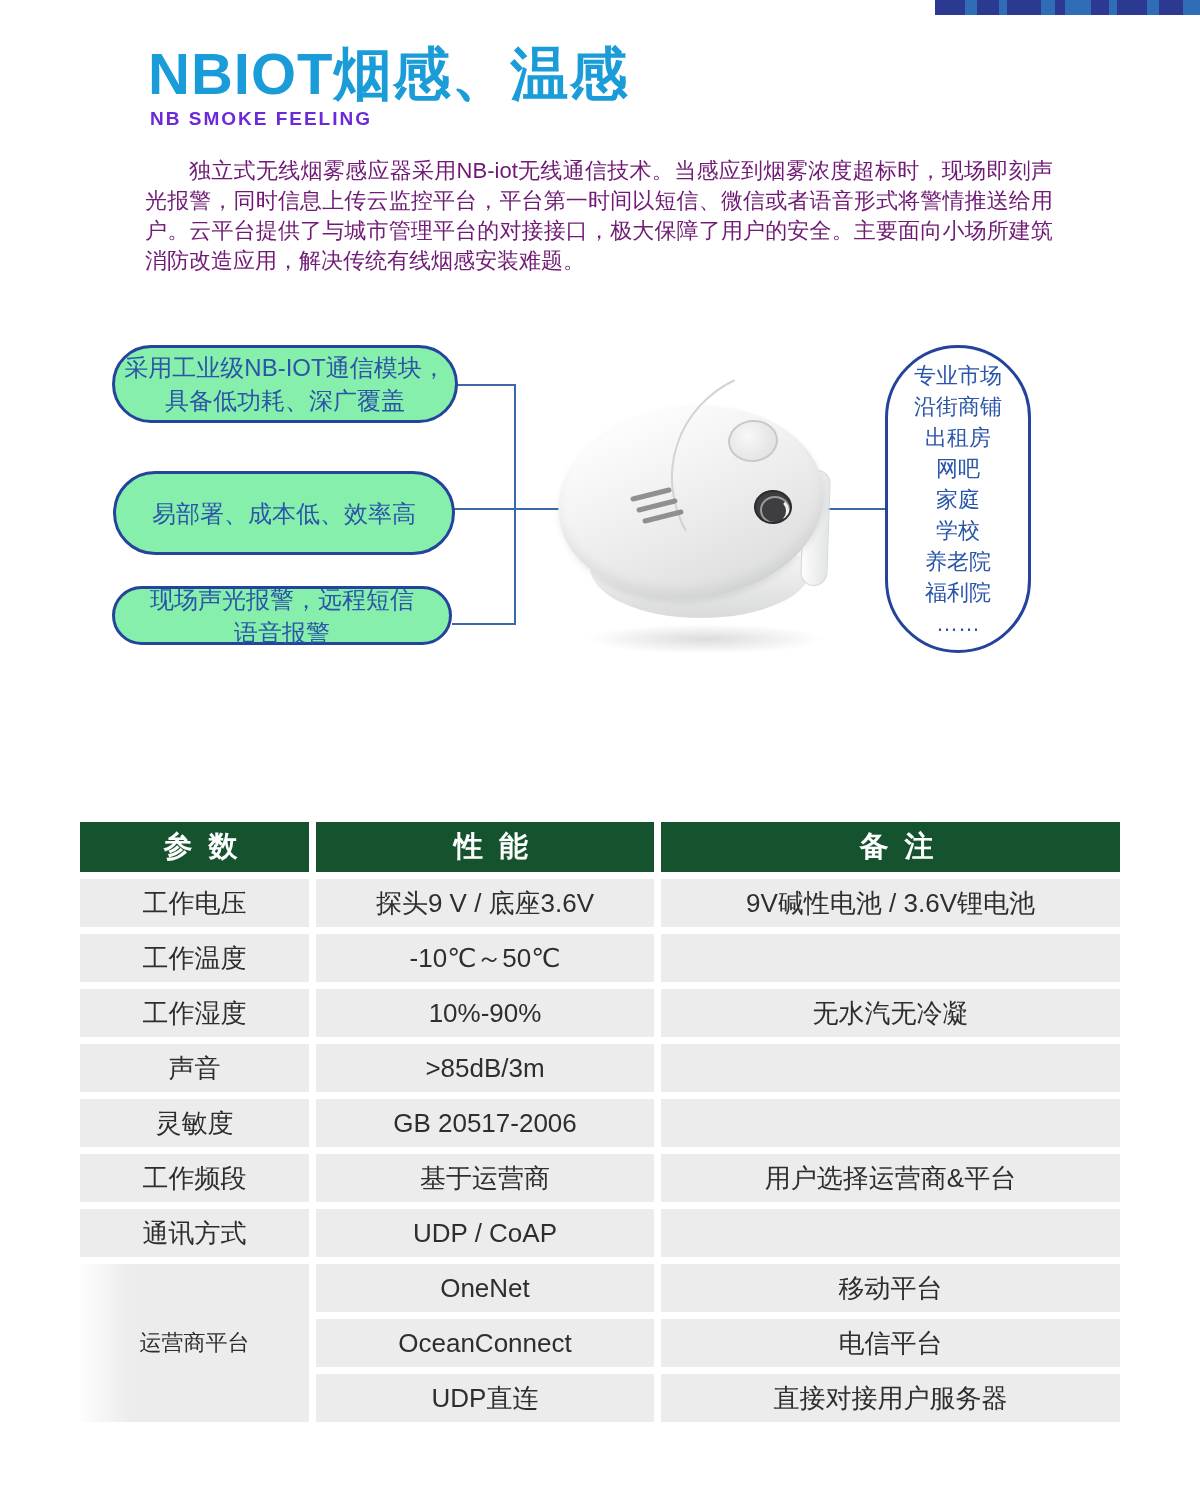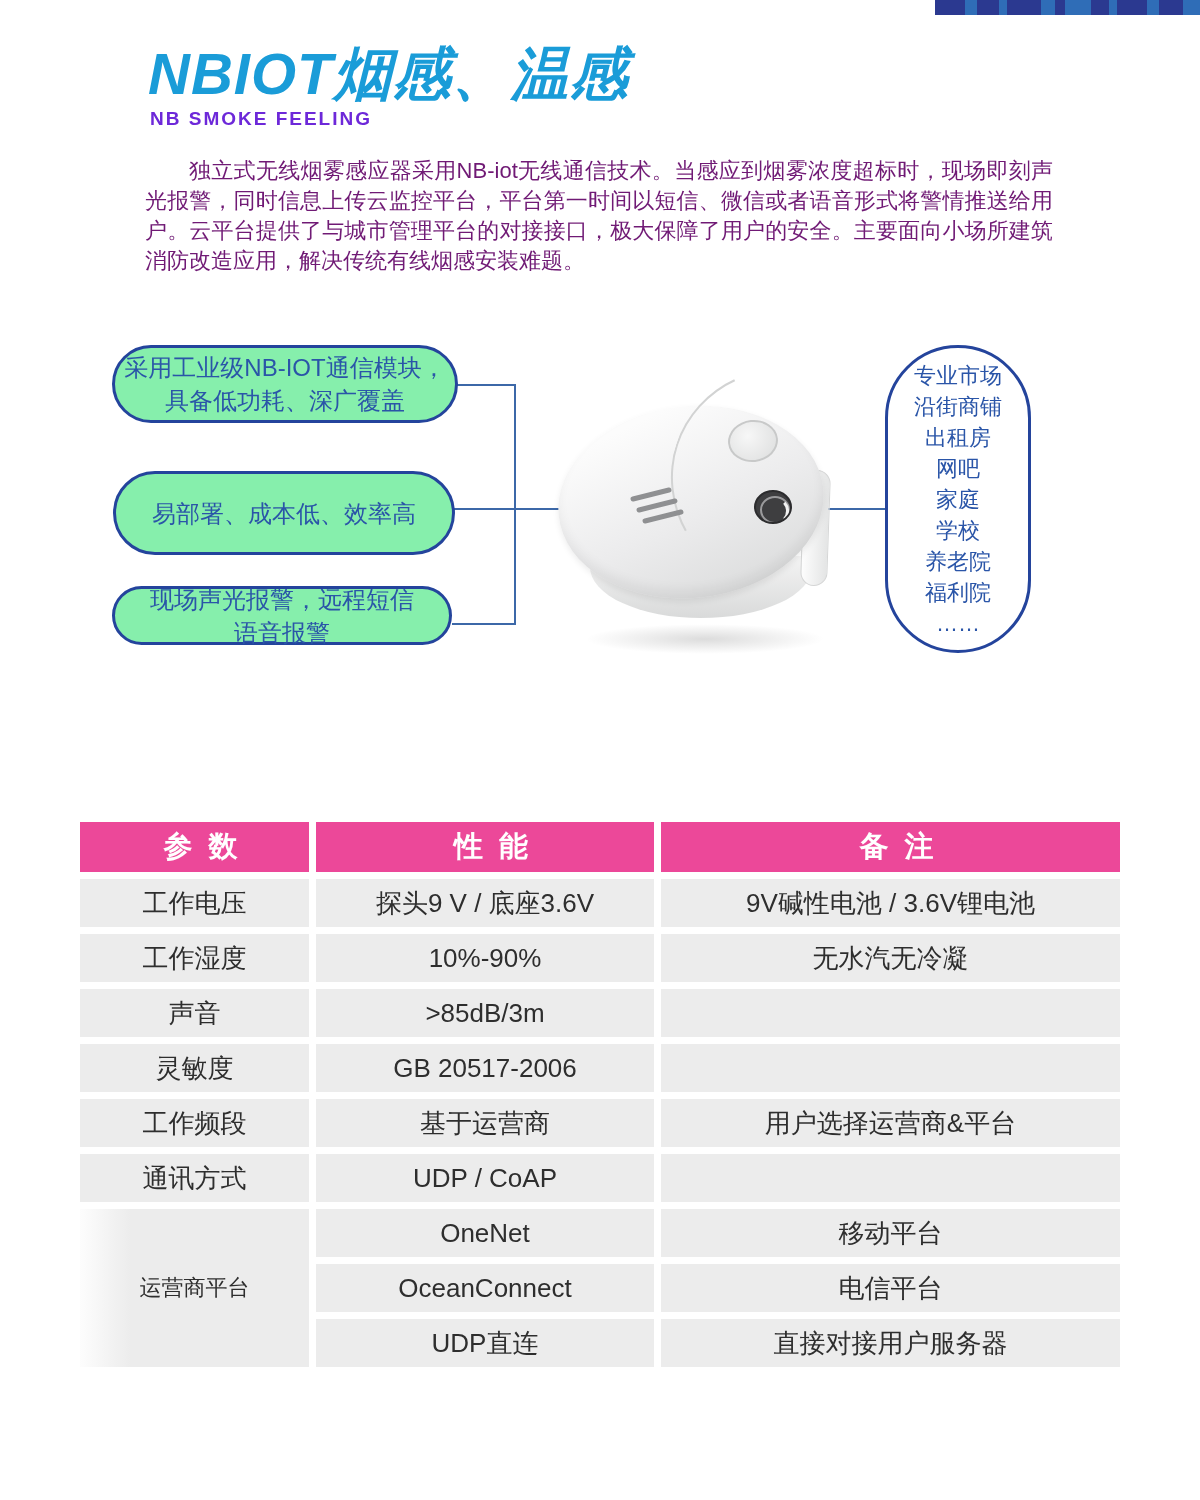--- a/index.html
+++ b/index.html
@@ -8,21 +8,21 @@
   .page { position:relative; width:1200px; height:1500px; background:#ffffff; overflow:hidden; }
 
   
   .stripes { position:absolute; top:0; right:0; height:15px; display:flex; }
   .stripes span { display:block; height:100%; }
   .s-a { background:#2b3990; }
   .s-b { background:#2f6db7; }
 
   
   .title { position:absolute; left:148px; top:36px; font-size:58px; font-weight:800;
-           color:#1a9cd8; letter-spacing:1px;font-style:italic; }
+           color:#1a9cd8; letter-spacing:1px; }
   .subtitle { position:absolute; left:150px; top:108px; font-size:19px; font-weight:700;
               color:#6d28d9; letter-spacing:2px; }
   .intro { position:absolute; left:145px; top:156px; width:908px; font-size:22px;
            line-height:30px; color:#701a75; text-align:justify; text-indent:2em; }
 
   
   .pill { position:absolute; border:3px solid #24449c; border-radius:42px; background:#86efac;
           color:#2a55a8; display:flex; align-items:center; justify-content:center;
           text-align:center; font-size:24px; line-height:33px; z-index:3; }
   .pre { white-space:pre-line; }
@@ -72,21 +72,21 @@
   .product .badge { position:absolute; left:204px; top:92px; width:38px; height:34px;
     background:#3e3e40; border-radius:50%; border:2px solid #2c2c2e; overflow:hidden; }
   .product .badge::after { content:""; position:absolute; left:9px; top:6px; width:18px; height:20px;
     border:3px solid transparent; border-right-color:#f2f2f2; border-radius:50%; }
   .product .badge::before { content:""; position:absolute; left:4px; top:4px; width:26px; height:24px;
     border:2px solid #9a9a9c; border-radius:50%; }
 
   
   .spec-table { position:absolute; left:80px; top:822px; width:1040px; }
   .tr { display:grid; grid-template-columns:229px 338px 459px; column-gap:7px; margin-bottom:7px; }
-  .th .cell { background:#ec4899; height:50px; color:#ffffff; font-size:29px; font-weight:700;
+  .th .cell { background:#14532d; height:50px; color:#ffffff; font-size:29px; font-weight:700;
               letter-spacing:4px;padding-left:16px; }
   .cell { display:flex; align-items:center; justify-content:center; text-align:center; }
   .td { background:#ececec; height:48px; font-size:26px; color:#2e2e2e; }
   .op-block { display:grid; grid-template-columns:229px 804px; column-gap:7px; }
   .op-param { background:#ececec; height:158px; font-size:22px; color:#2e2e2e;
               background:linear-gradient(90deg,#fdfdfd 0%,#ececec 22%); }
   .op-row { display:grid; grid-template-columns:338px 459px; column-gap:7px; margin-bottom:7px; }
   .op-row:last-child { margin-bottom:0; }
 </style>
 </head>
@@ -156,20 +156,25 @@
       <div class="cell">性 能</div>
       <div class="cell">备 注</div>
     </div>
 
     <div class="tr">
       <div class="cell td">工作电压</div>
       <div class="cell td">探头9 V / 底座3.6V</div>
       <div class="cell td">9V碱性电池 / 3.6V锂电池</div>
     </div>
     <div class="tr">
+      <div class="cell td">工作温度</div>
+      <div class="cell td">-10℃～50℃</div>
+      <div class="cell td"></div>
+    </div>
+    <div class="tr">
       <div class="cell td">工作湿度</div>
       <div class="cell td">10%-90%</div>
       <div class="cell td">无水汽无冷凝</div>
     </div>
     <div class="tr">
       <div class="cell td">声音</div>
       <div class="cell td">&gt;85dB/3m</div>
       <div class="cell td"></div>
     </div>
     <div class="tr">

